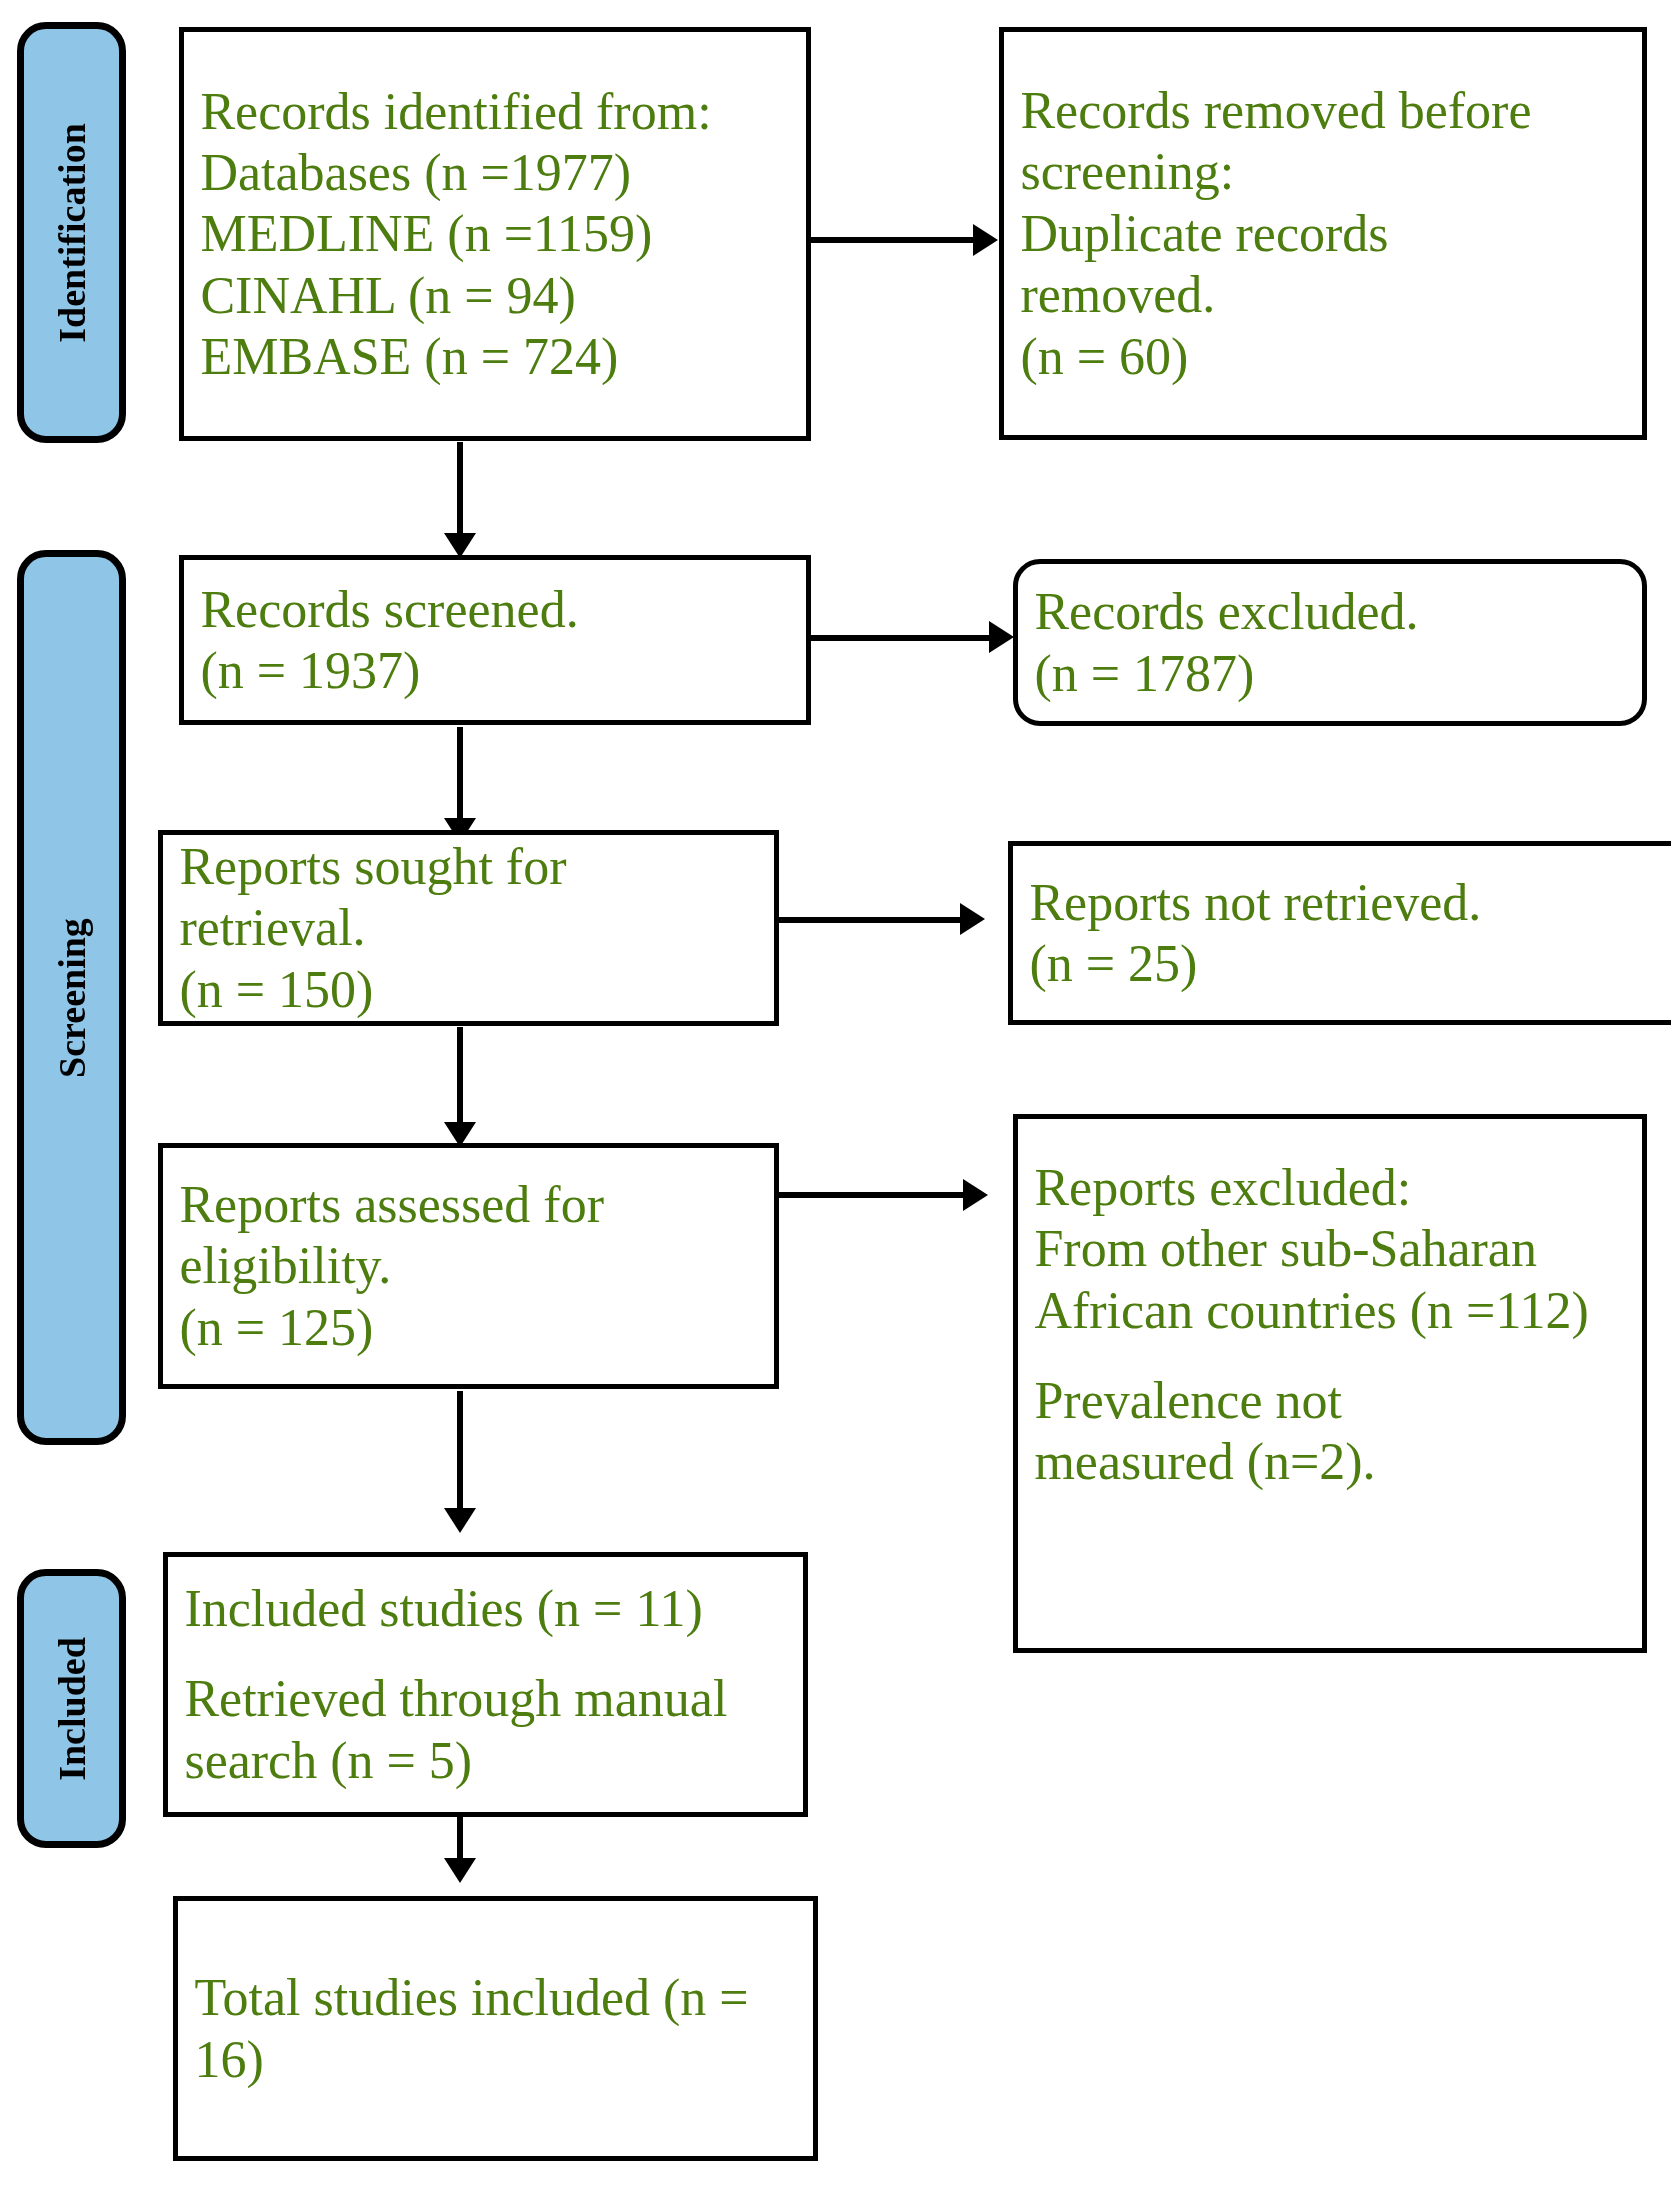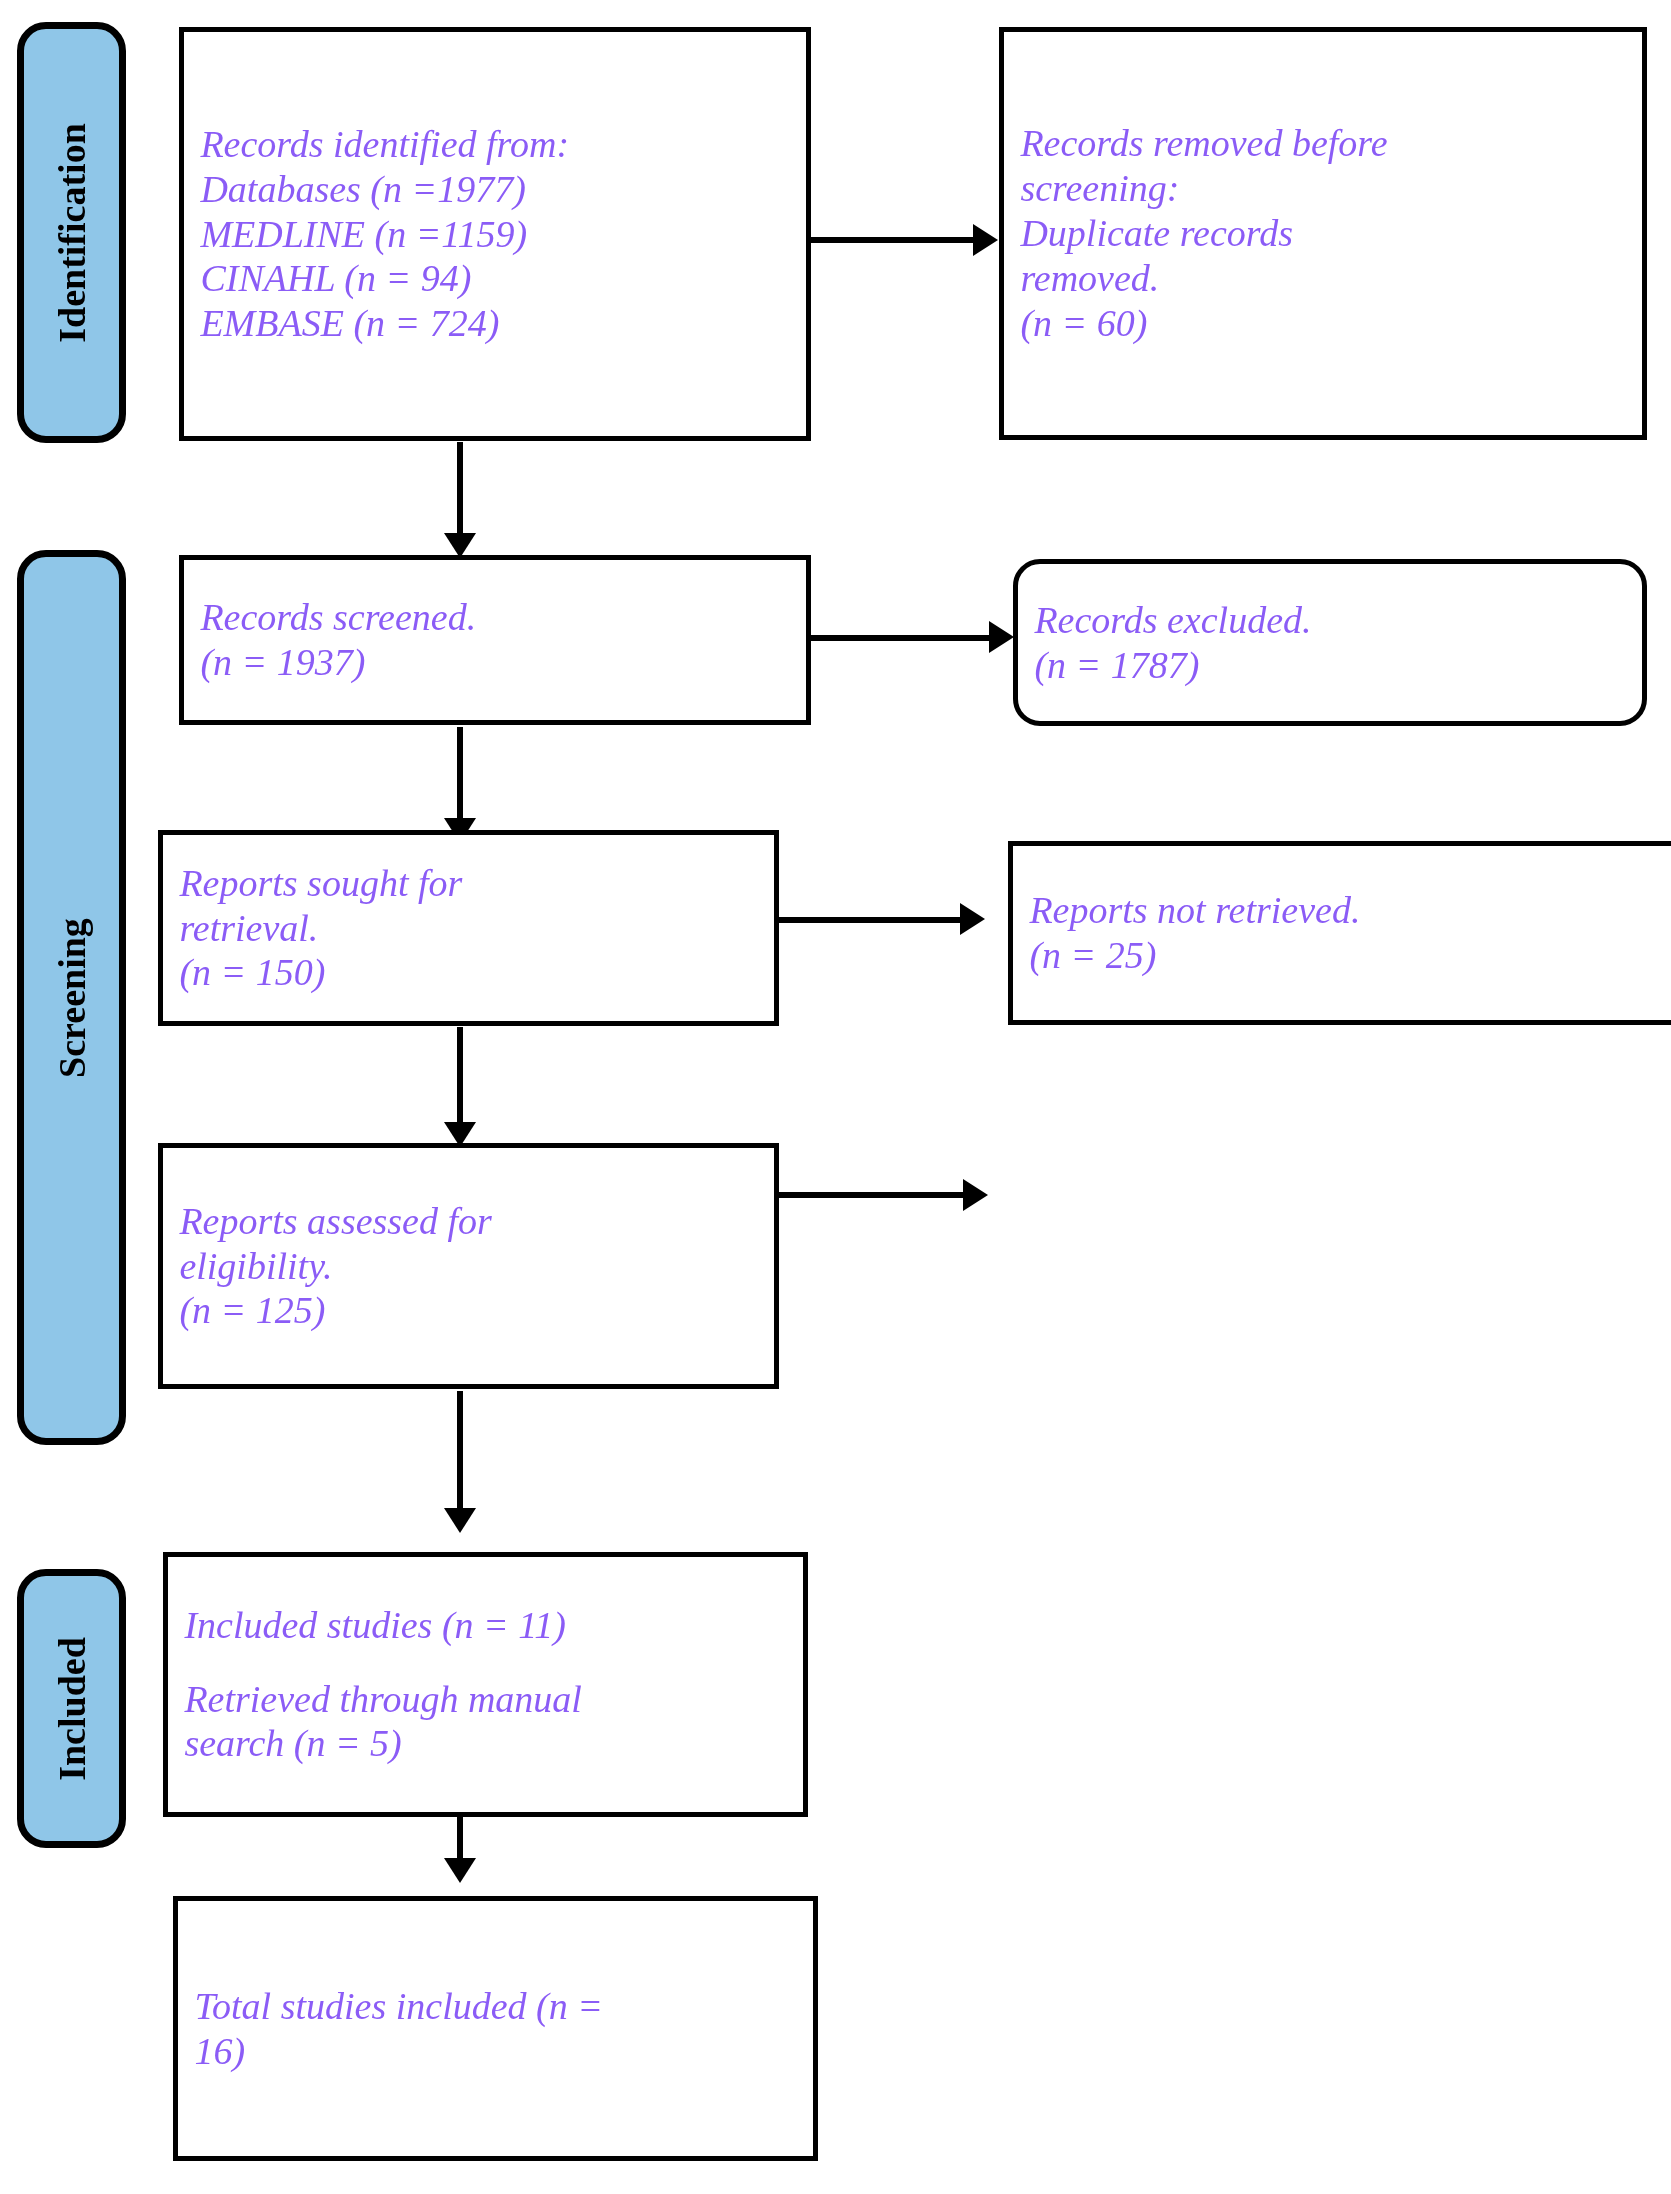--- a/index.html
+++ b/index.html
@@ -41,26 +41,25 @@
   .flow-box {
     position: absolute;
     box-sizing: border-box;
     background: #ffffff;
     border: 5.7px solid #000000;
     display: flex;
     flex-direction: column;
     justify-content: center;
   }
   .flow-box .box-text {
-    font-size: 38px;
+    font-size: 52px;
     line-height: 1.18;
-    color: #8b5cf6;
+    color: #4d7c0f;
     padding: 0 16.4px;
     white-space: pre-line;
-    font-style: italic;
   }
   .flow-box .box-text + .box-text {
     margin-top: 29px;
   }
   .flow-box.top-align {
     justify-content: flex-start;
   }
 
   
   .v-line {
@@ -161,20 +160,27 @@
 
   <div class="v-line" style="left:457px; top:1027px; height:101px;"></div>
   <div class="v-head" style="left:444px; top:1122px;"></div>
 
   <div class="flow-box" style="left:158px; top:1143px; width:621px; height:246px;">
     <div class="box-text">Reports assessed for
 eligibility.
 (n = 125)</div>
   </div>
 
+  <div class="flow-box top-align" style="left:1013px; top:1114px; width:634px; height:539px; padding-top:38px;">
+    <div class="box-text">Reports excluded:
+ From other sub-Saharan
+African countries (n =112)</div>
+    <div class="box-text">Prevalence not
+measured  (n=2).</div>
+  </div>
 
   <div class="h-line" style="left:779px; top:1192px; width:186px;"></div>
   <div class="h-head" style="left:963px; top:1179px;"></div>
 
   <div class="v-line" style="left:457px; top:1391px; height:123px;"></div>
   <div class="v-head" style="left:444px; top:1508px;"></div>
 
   <div class="flow-box" style="left:163px; top:1552px; width:645px; height:265px;">
     <div class="box-text">Included studies (n = 11)</div>
     <div class="box-text">Retrieved through manual

